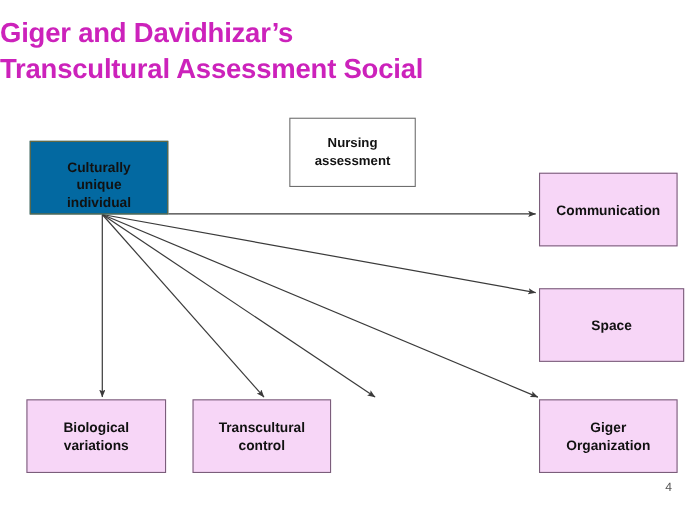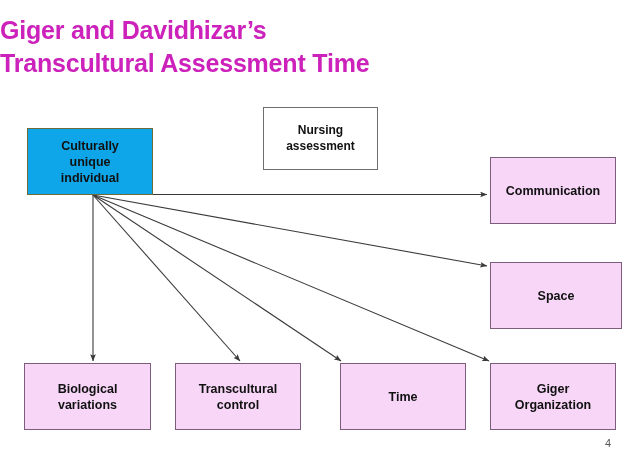--- a/index.html
+++ b/index.html
@@ -48,22 +48,23 @@
     line-height: 1.28;
     color: #111111;
     padding: 2px 4px;
     z-index: 3;
   }
   .node.pink {
     background: #F7D6F7;
     border: 1.5px solid #7B5E7B;
   }
   .node.yellow {
-    background: #0ea5e9;
+    background: #0369a1;
     border: 1.5px solid #6E6A3A;
+    align-items: flex-end;
   }
   .node.white {
     background: #FFFFFF;
     border: 1.5px solid #6E6E6E;
     font-size: 12px;
   }
   .node .label {
     display: block;
     white-space: pre-line;
   }
@@ -96,21 +97,21 @@
     color: #555555;
   }
 </style>
 </head>
 <body>
 
 <div id="slide">
 
   <div id="title-block">
     <span class="title-line">Giger and Davidhizar’s</span>
-    <span class="title-line">Transcultural Assessment Time</span>
+    <span class="title-line">Transcultural Assessment Social</span>
   </div>
 
   <svg id="arrow-layer" viewBox="0 0 633 459" width="633" height="459" xmlns="http://www.w3.org/2000/svg">
     <defs>
       <marker id="arrowhead" markerWidth="7" markerHeight="7" refX="6.2" refY="2.6" orient="auto" markerUnits="strokeWidth">
         <path d="M0,0 L6.4,2.6 L0,5.2 L1.3,2.6 z" fill="#3A3A3A"></path>
       </marker>
     </defs>
 
     <line x1="153" y1="194.5" x2="487" y2="194.5" stroke="#3A3A3A" stroke-width="1.1" marker-end="url(#arrowhead)"></line>
@@ -143,23 +144,20 @@
 
   <div class="node pink" id="node-space">
     <span class="label">Space</span>
   </div>
 
   <div class="node pink" id="node-social-organization">
     <span class="label">Giger
 Organization</span>
   </div>
 
-  <div class="node pink" id="node-time">
-    <span class="label">Time</span>
-  </div>
 
   <div class="node pink" id="node-environmental-control">
     <span class="label">Transcultural
 control</span>
   </div>
 
   <div class="node pink" id="node-biological-variations">
     <span class="label">Biological
 variations</span>
   </div>

